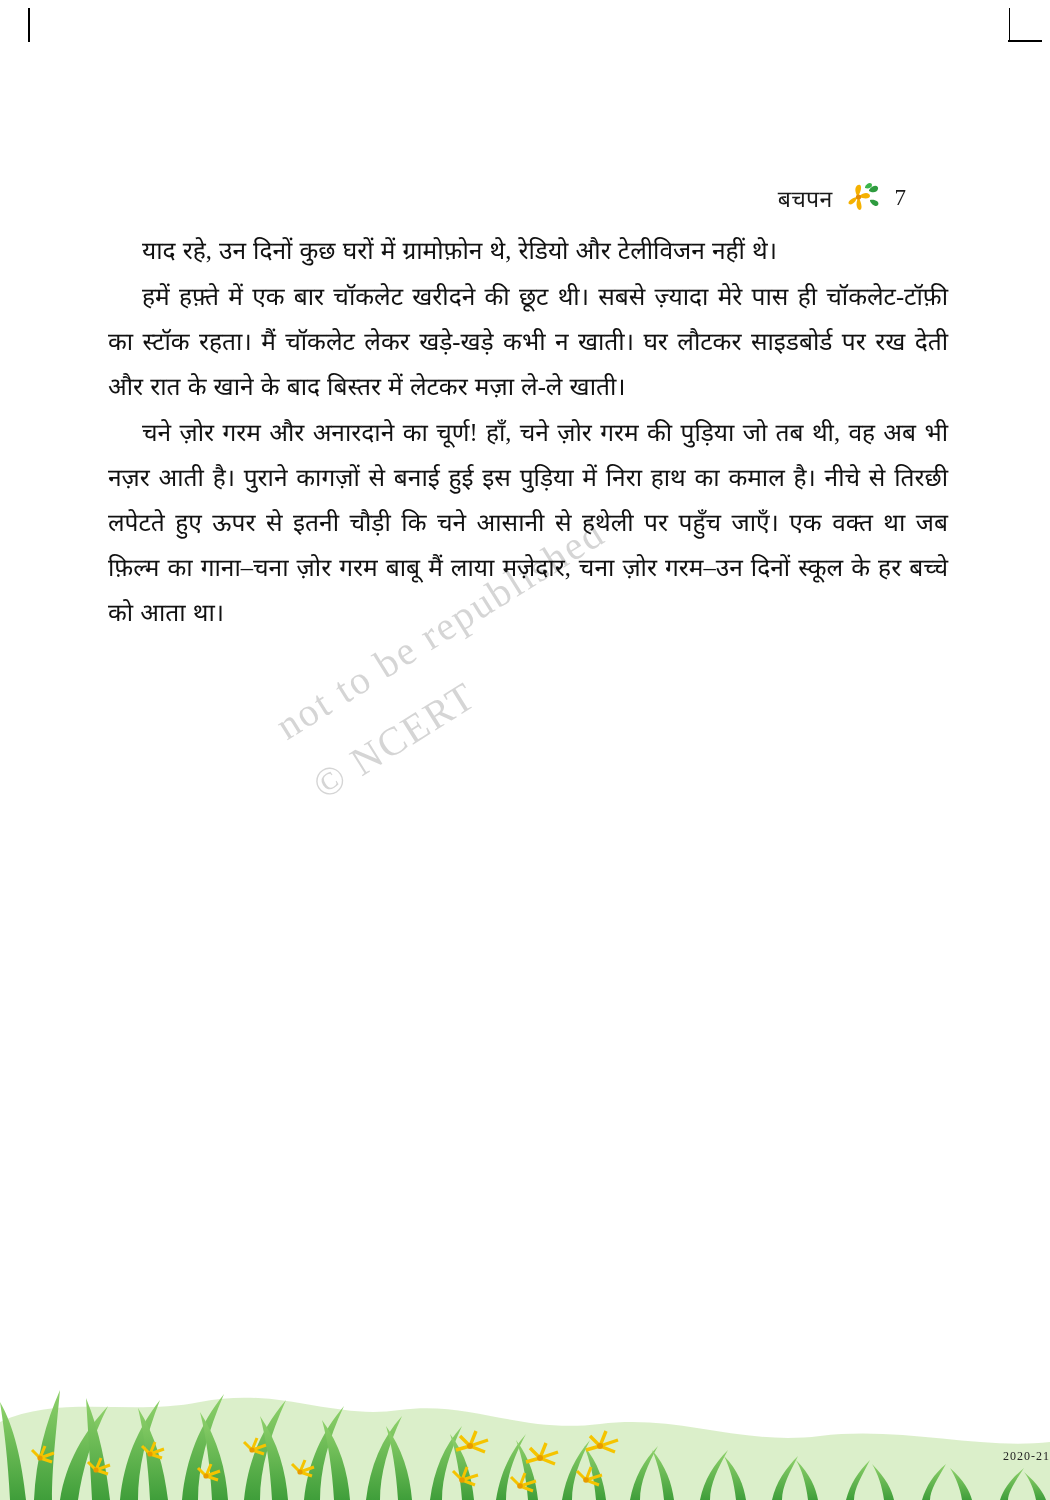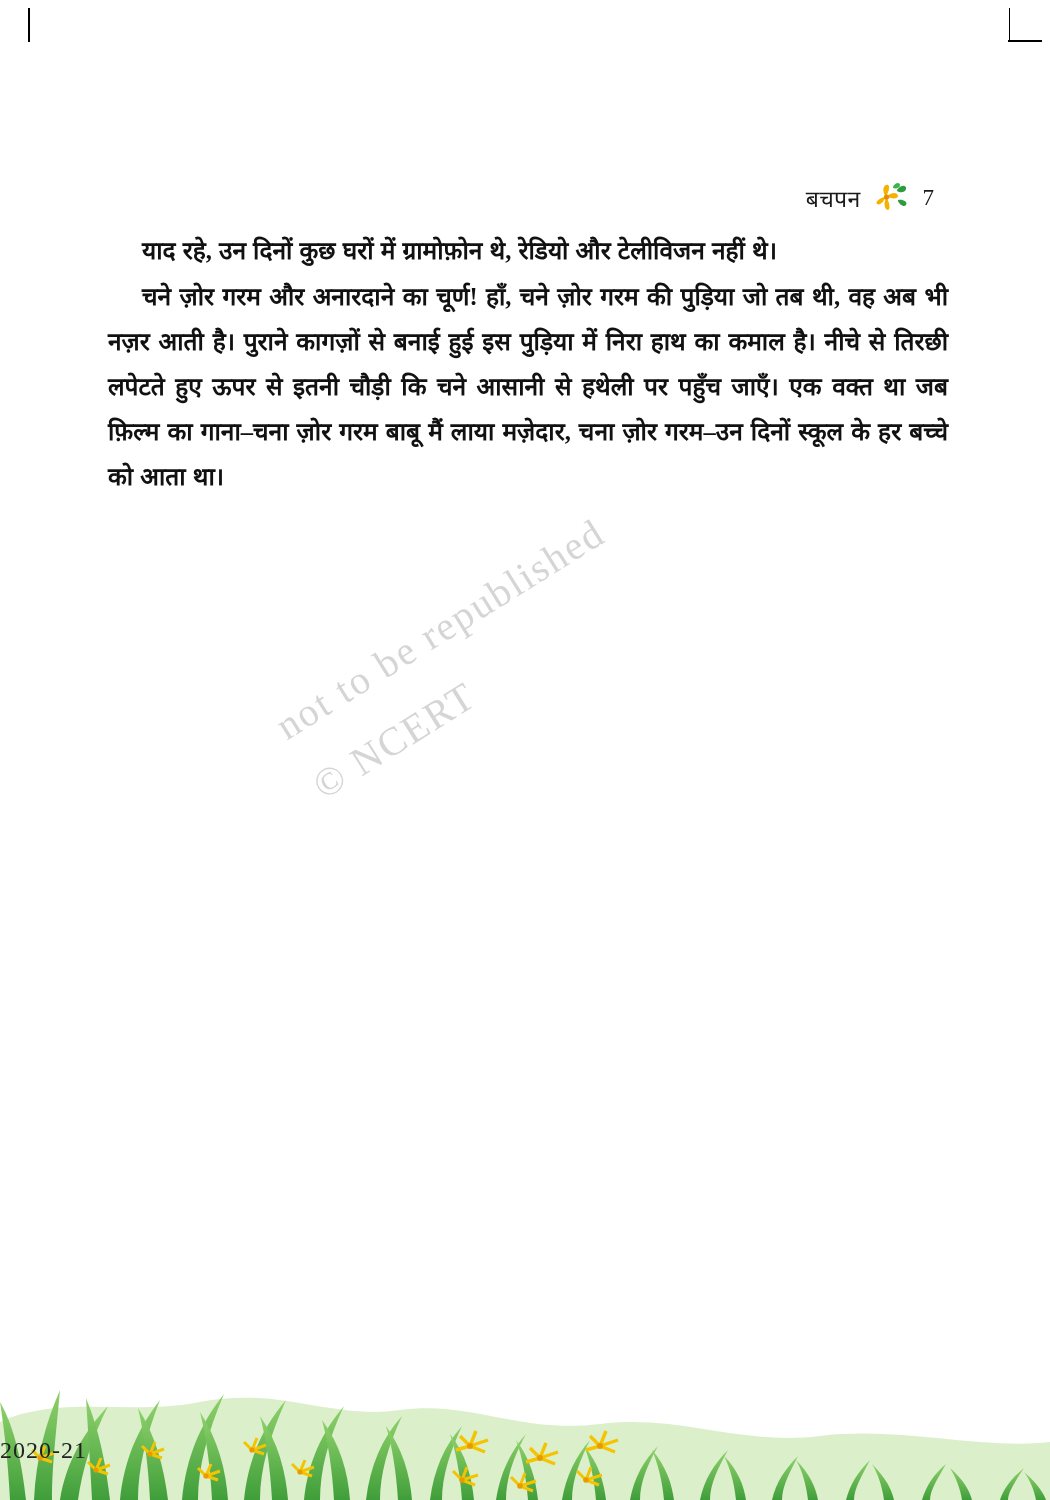--- a/index.html
+++ b/index.html
@@ -27,21 +27,21 @@
   .page {
     position: absolute;
     left: 0; top: 0;
     width: 1050px;
     height: 1500px;
   }
 
   
   .header {
     position: absolute;
-    right: 116px;
+    right: 144px;
     top: 182px;
     display: flex;
     align-items: center;
     gap: 10px;
   }
   .header-title {
     font-family: "Liberation Serif", serif;
     font-size: 23px;
     color: #1a1a1a;
     letter-spacing: 0.3px;
@@ -56,21 +56,20 @@
     font-size: 23px;
     color: #1a1a1a;
   }
 
   
   .content {
     position: absolute;
     left: 108px;
     top: 228px;
     width: 840px;
-    font-weight: bold;
   }
   p.para {
     margin: 0 0 1px 0;
     font-family: "Liberation Serif", serif;
     font-size: 24.5px;
     line-height: 45px;
     color: #111111;
     text-align: justify;
     text-indent: 34px;
     word-spacing: 1px;
@@ -107,23 +106,23 @@
     position: absolute;
     left: 0; bottom: 0;
     width: 1050px;
     height: 150px;
   }
   .year {
     position: absolute;
     left: 0;
     bottom: 36px;
     width: 1050px;
-    text-align: left;
-    font-family: "Liberation Serif", serif;
-    font-size: 24px;
+    text-align: right;
+    font-family: "Liberation Serif", serif;
+    font-size: 12px;
     color: #222;
     letter-spacing: 1px;
   }
 </style>
 </head>
 <body>
 
 <div class="page">
 
   <div class="crop-mark cm-tl-v"></div>
@@ -149,20 +148,21 @@
     <span class="header-page-no">7</span>
   </div>
 
   <div class="watermark">
     <div>not to be republished</div>
     <div>© NCERT</div>
   </div>
 
   <div class="content">
     <p class="para">याद रहे, उन दिनों कुछ घरों में ग्रामोफ़ोन थे, रेडियो और टेलीविजन नहीं थे।</p>
+    <p class="para">हमें हफ़्ते में एक बार चॉकलेट खरीदने की छूट थी। सबसे ज़्यादा मेरे पास ही चॉकलेट-टॉफ़ी का स्टॉक रहता। मैं चॉकलेट लेकर खड़े-खड़े कभी न खाती। घर लौटकर साइडबोर्ड पर रख देती और रात के खाने के बाद बिस्तर में लेटकर मज़ा ले-ले खाती।</p>
     <p class="para">चने ज़ोर गरम और अनारदाने का चूर्ण! हाँ, चने ज़ोर गरम की पुड़िया जो तब थी, वह अब भी नज़र आती है। पुराने कागज़ों से बनाई हुई इस पुड़िया में निरा हाथ का कमाल है। नीचे से तिरछी लपेटते हुए ऊपर से इतनी चौड़ी कि चने आसानी से हथेली पर पहुँच जाएँ। एक वक्त था जब फ़िल्म का गाना–चना ज़ोर गरम बाबू मैं लाया मज़ेदार, चना ज़ोर गरम–उन दिनों स्कूल के हर बच्चे को आता था।</p>
   </div>
 
   <div class="footer-art">
     <svg class="grass-band" viewBox="0 0 1050 150" preserveAspectRatio="none">
       <defs>
         <linearGradient id="gg" x1="0" y1="0" x2="0" y2="1">
           <stop offset="0%" stop-color="#8fd16b"></stop>
           <stop offset="100%" stop-color="#3f9e3a"></stop>
         </linearGradient>

